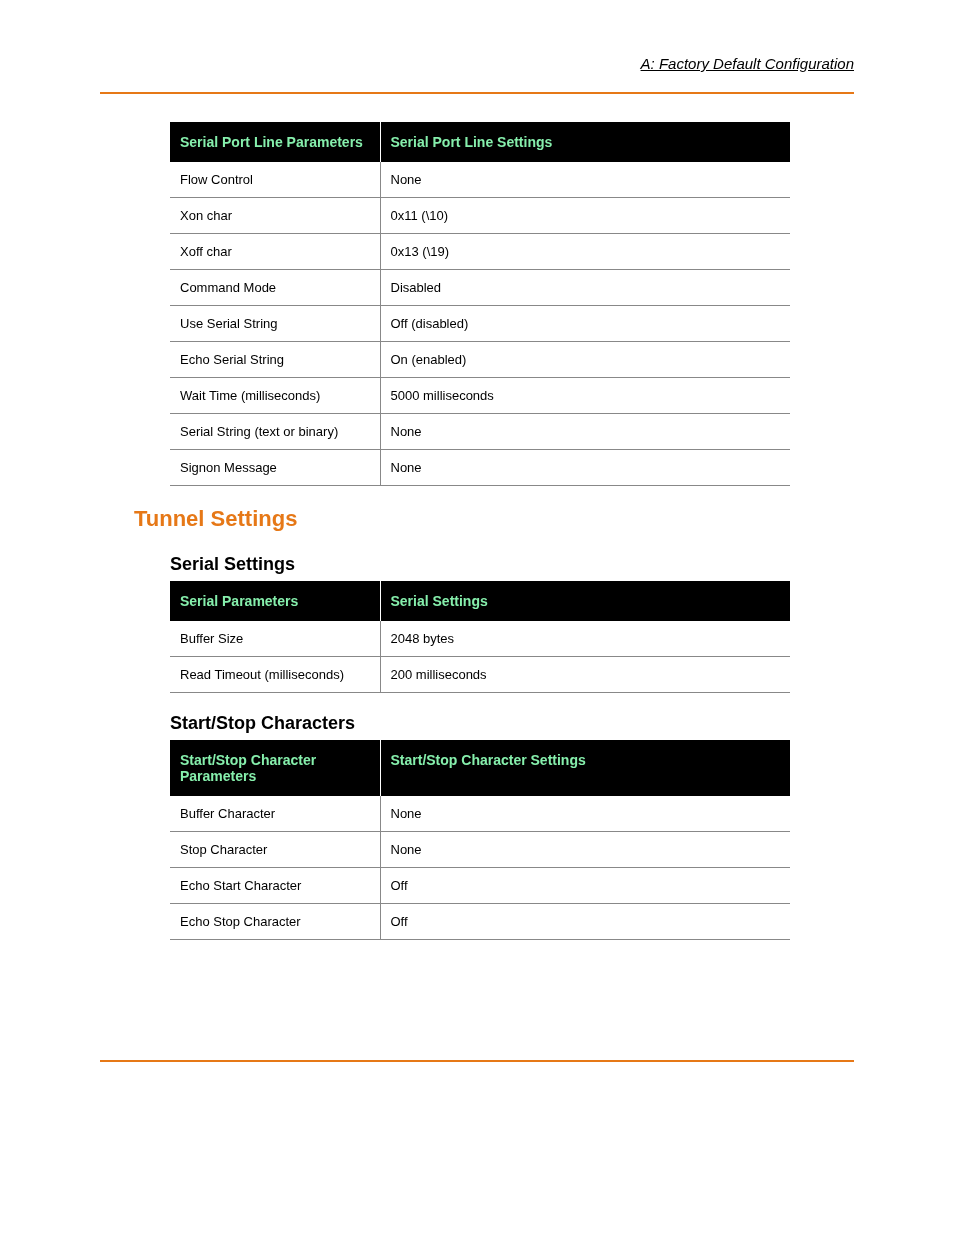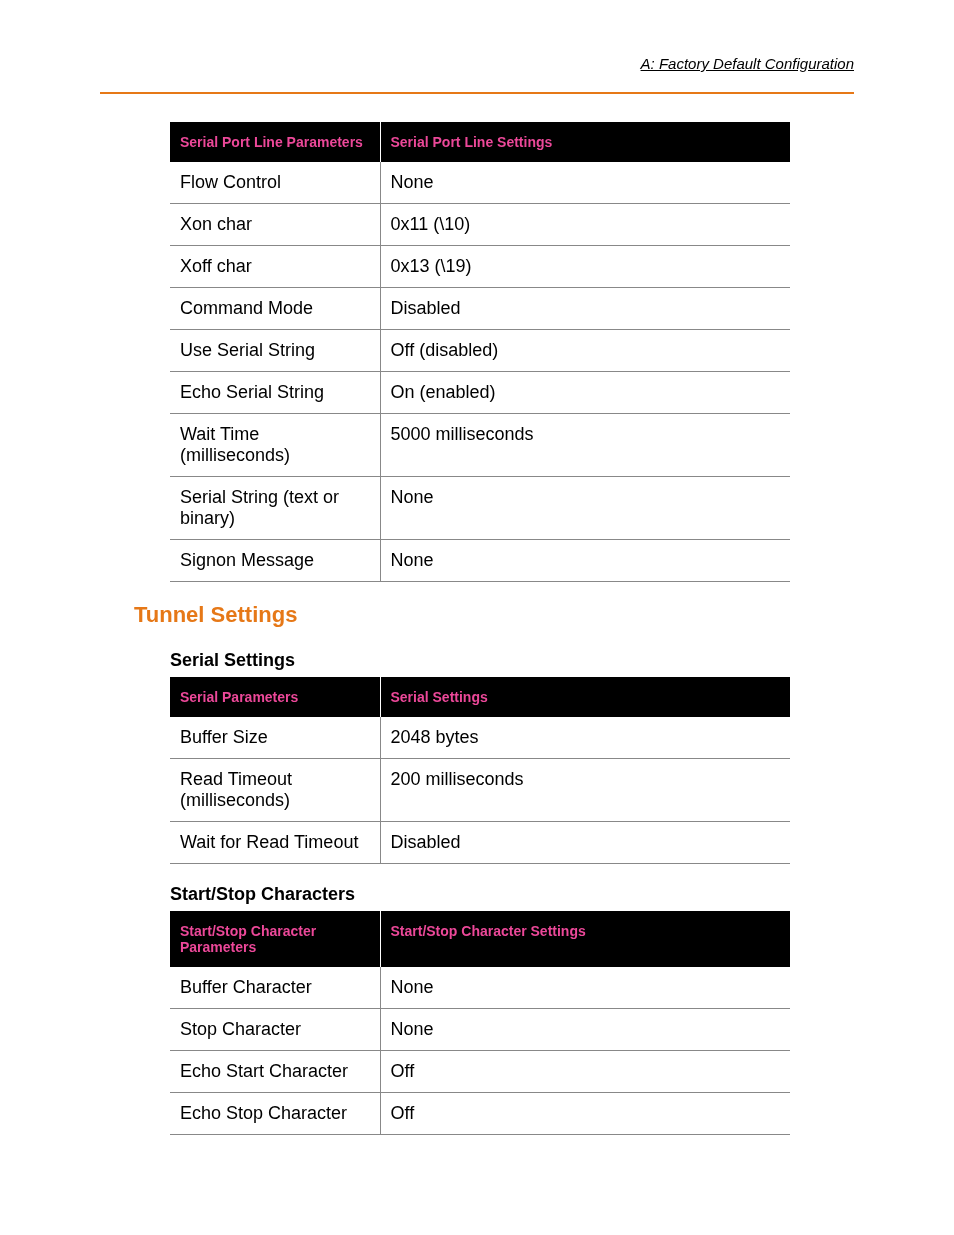--- a/index.html
+++ b/index.html
@@ -28,33 +28,33 @@
     .content-block {
       margin-left: 70px;
     }
     table {
       border-collapse: collapse;
       width: 620px;
       margin-bottom: 20px;
     }
     th {
       background: #000;
-      color: #ec4899;
+      color: #86efac;
       text-align: left;
       font-weight: bold;
       font-size: 14px;
       padding: 12px 10px;
       vertical-align: top;
     }
     th.col-param { width: 210px; border-right: 1px solid #fff; }
     th.col-value { }
     td {
       padding: 10px 10px;
       border-bottom: 1px solid #888;
-      font-size: 18px;
+      font-size: 13px;
       vertical-align: top;
     }
     td.col-param { border-right: 1px solid #888; }
     h1.section-title {
       color: #e67817;
       font-size: 22px;
       font-weight: bold;
       margin: 20px 0 22px 34px;
     }
     h2.subsection-title {
@@ -153,24 +153,20 @@
     </thead>
     <tbody id="t2body">
         <tr>
           <td class="col-param">Buffer Size</td>
           <td>2048 bytes</td>
         </tr>
         <tr>
           <td class="col-param">Read Timeout (milliseconds)</td>
           <td>200 milliseconds</td>
         </tr>
-        <tr>
-          <td class="col-param">Wait for Read Timeout</td>
-          <td>Disabled</td>
-        </tr>
       </tbody>
   </table>
 
   <h2 class="subsection-title">Start/Stop Characters</h2>
   <table>
     <thead>
       <tr>
         <th class="col-param">Start/Stop Character Parameters</th>
         <th class="col-value">Start/Stop Character Settings</th>
       </tr>

